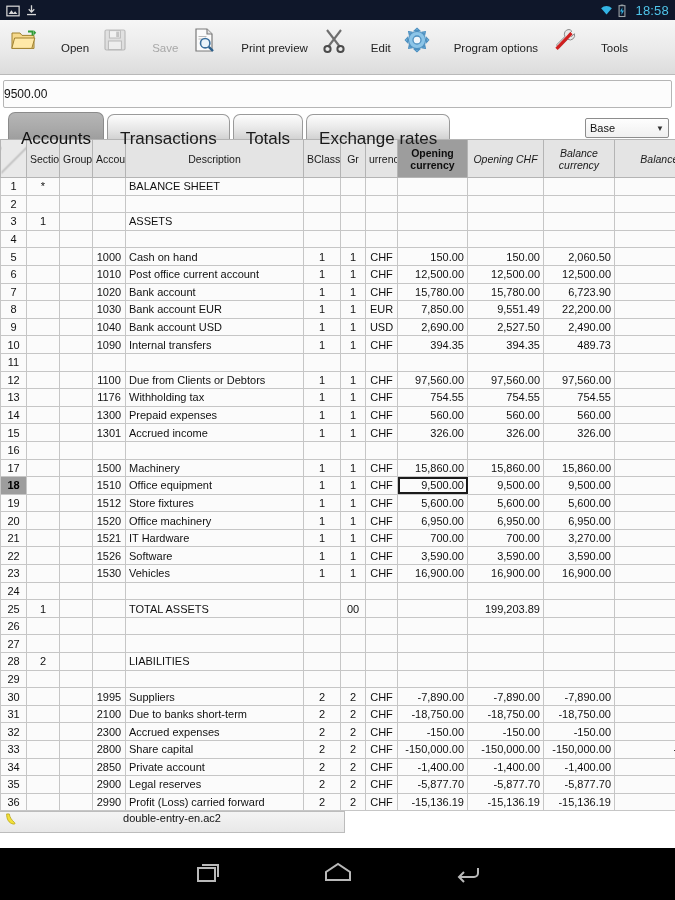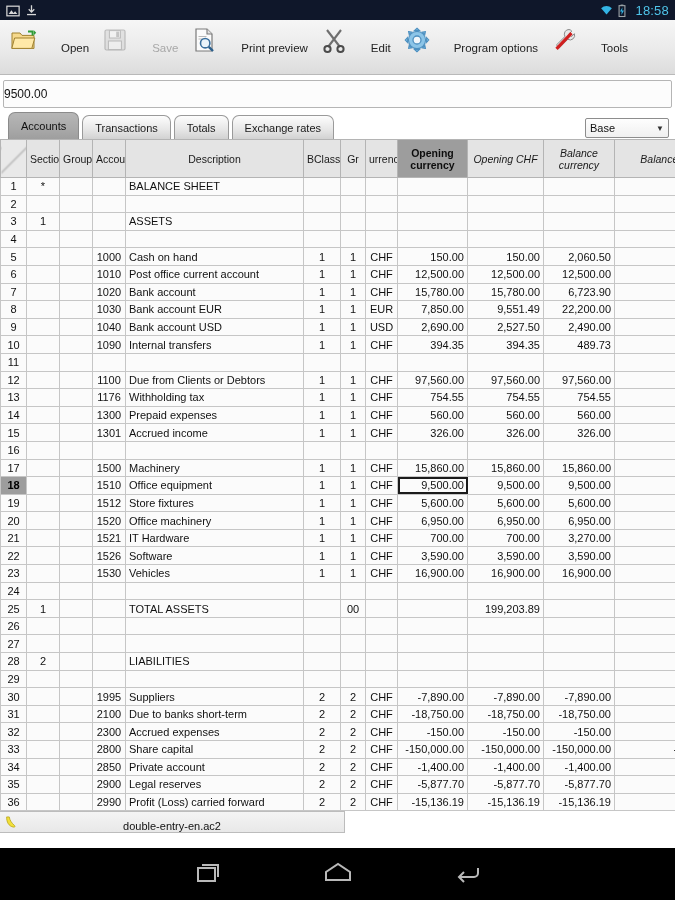--- a/index.html
+++ b/index.html
@@ -45,22 +45,22 @@
     font-size: 12px; color: #111; padding: 0 0;
     display: flex; align-items: center;
   }
 
   
   #tabrow {
     height: 27px; position: relative; padding-left: 8px;
     display: flex; align-items: flex-end; background: #fff;
   }
   .tab {
-    height: 24px; line-height: 24px; padding: 0 12px;
-    font-size: 11px; color: #1a1a1a;
+    height: 24px; line-height: 24px; padding: 12px 12px;
+    font-size: 17px; color: #1a1a1a;
     border: 1px solid #9a9a9a; border-bottom: none;
     border-radius: 7px 7px 0 0;
     background: linear-gradient(to bottom,#fdfdfd 0%,#e6e6e6 60%,#d2d2d2 100%);
     margin-right: 3px; white-space: nowrap;
   }
   .tab.active {
     background: linear-gradient(to bottom,#b6b6b6 0%,#a9a9a9 60%,#9e9e9e 100%);
     color: #101010; font-weight: normal; height: 27px; line-height: 27px;
     border-color: #8b8b8b;
   }
@@ -118,21 +118,21 @@
   col.c-opc { width: 70px; }
   col.c-opchf { width: 76px; }
   col.c-balc { width: 71px; }
   col.c-balchf { width: 106px; }
 
   
   #filebar {
     height: 22px; width: 345px;
     background: linear-gradient(to bottom,#f4f4f4,#e8e8e8);
     border: 1px solid #bcbcbc; border-left: none;
-    display: flex; align-items: flex-end;
+    display: flex; align-items: flex-start;
     font-size: 11px; color: #111;
   }
   #filebar .fb-ico { width: 22px; text-align: center; font-size: 13px; }
   #filebar .fb-name { flex: 1; text-align: center; padding-right: 22px; }
 
   
   #navbar {
     position: absolute; left: 0; bottom: 0;
     width: 675px; height: 52px; background: #000;
     display: flex; align-items: center; justify-content: center; gap: 96px;

